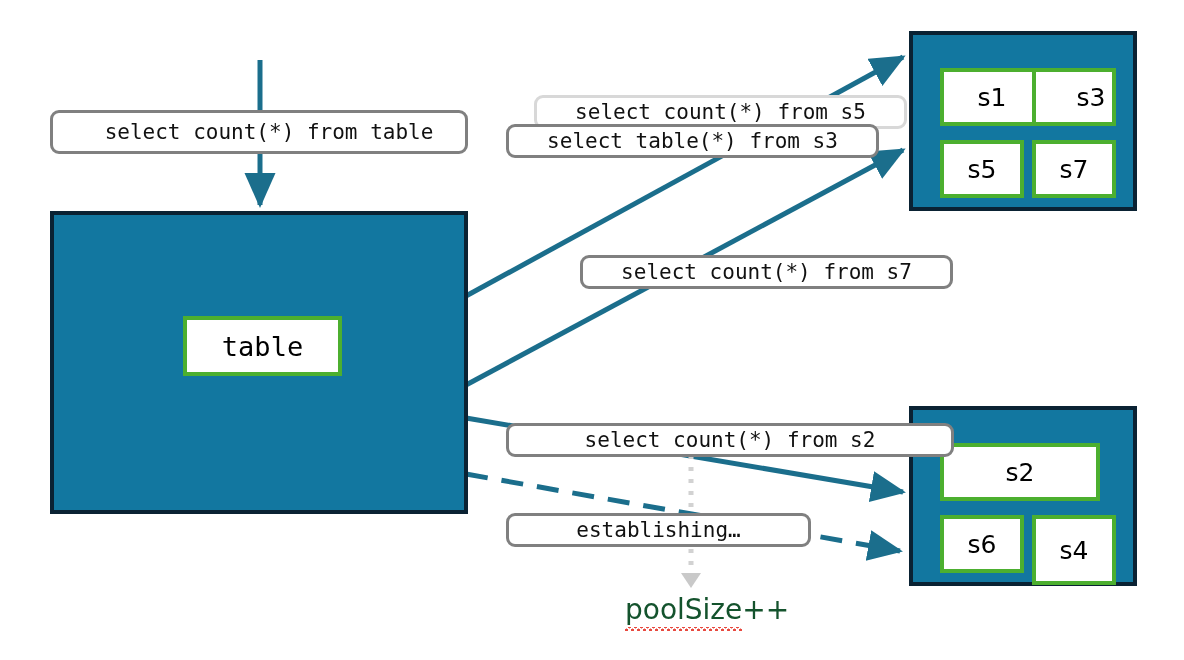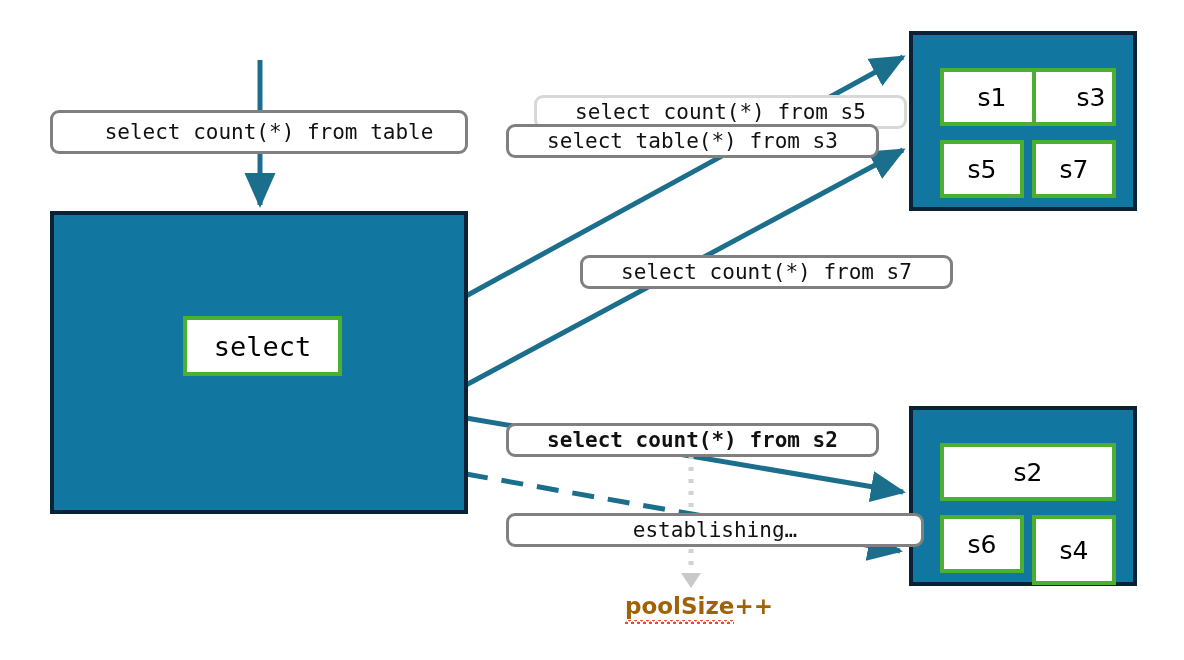--- a/index.html
+++ b/index.html
@@ -54,24 +54,23 @@
     font-size:21px;
     color:#111111;
     white-space:nowrap;
   }
   .pill.light{ border-color:#D8D8D8;margin-left:28px; }
 
   
   .note{
     position:absolute;
     font-family:"DejaVu Sans", sans-serif;
-    font-size:23px;
-    color:#a16207;
+    font-size:28px;
+    color:#14532d;
     white-space:nowrap;
-    font-weight:bold;
   }
   .squiggle{
     position:relative;
     display:inline-block;
   }
   .squiggle::after{
     content:"";
     position:absolute;
     left:0;right:0;bottom:-5px;
     height:4px;
@@ -112,41 +111,41 @@
 
     <g>
       <line x1="691" y1="455" x2="691" y2="512" stroke="#D2D2D2" stroke-width="5" stroke-dasharray="4 8" stroke-linecap="butt"></line>
       <line x1="691" y1="549" x2="691" y2="574" stroke="#D2D2D2" stroke-width="5" stroke-dasharray="4 8" stroke-linecap="butt"></line>
       <path d="M681,573 L701,573 L691,588 z" fill="#C9C9C9"></path>
     </g>
   </svg>
 
   <div class="pool" style="left:50px;top:211px;width:418px;height:303px;">
     <div class="chip mono" style="left:129px;top:101px;width:159px;height:60px;">
-      <span>select</span>
+      <span>table</span>
     </div>
   </div>
 
   <div class="pool" style="left:909px;top:31px;width:228px;height:180px;">
     <div class="chip" style="left:27px;top:33px;width:104px;height:58px;">
       <span>s1</span>
     </div>
     <div class="chip" style="left:119px;top:33px;width:84px;height:58px;padding-left:34px;">
       <span>s3</span>
     </div>
     <div class="chip" style="left:27px;top:105px;width:84px;height:58px;">
       <span>s5</span>
     </div>
     <div class="chip" style="left:119px;top:105px;width:84px;height:58px;">
       <span>s7</span>
     </div>
   </div>
 
   <div class="pool" style="left:909px;top:406px;width:228px;height:180px;">
-    <div class="chip" style="left:27px;top:33px;width:176px;height:58px;">
+    <div class="chip" style="left:27px;top:33px;width:160px;height:58px;">
       <span>s2</span>
     </div>
     <div class="chip" style="left:27px;top:105px;width:84px;height:58px;">
       <span>s6</span>
     </div>
     <div class="chip" style="left:119px;top:105px;width:84px;height:70px;">
       <span>s4</span>
     </div>
   </div>
 
@@ -159,25 +158,25 @@
   </div>
 
   <div class="pill" style="left:506px;top:124px;width:373px;height:34px;">
     <span>select table(*) from s3</span>
   </div>
 
   <div class="pill" style="left:580px;top:255px;width:373px;height:34px;">
     <span>select count(*) from s7</span>
   </div>
 
-  <div class="pill" style="left:506px;top:423px;width:373px;height:34px;font-weight:bold;">
+  <div class="pill" style="left:506px;top:423px;width:448px;height:34px;">
     <span>select count(*) from s2</span>
   </div>
 
-  <div class="pill" style="left:506px;top:513px;width:418px;height:34px;">
+  <div class="pill" style="left:506px;top:513px;width:305px;height:34px;">
     <span>establishing…</span>
   </div>
 
   <div class="note" style="left:625px;top:593px;">
     <span class="squiggle">poolSize</span><span>++</span>
   </div>
 
 </div>
 
 </body></html>

